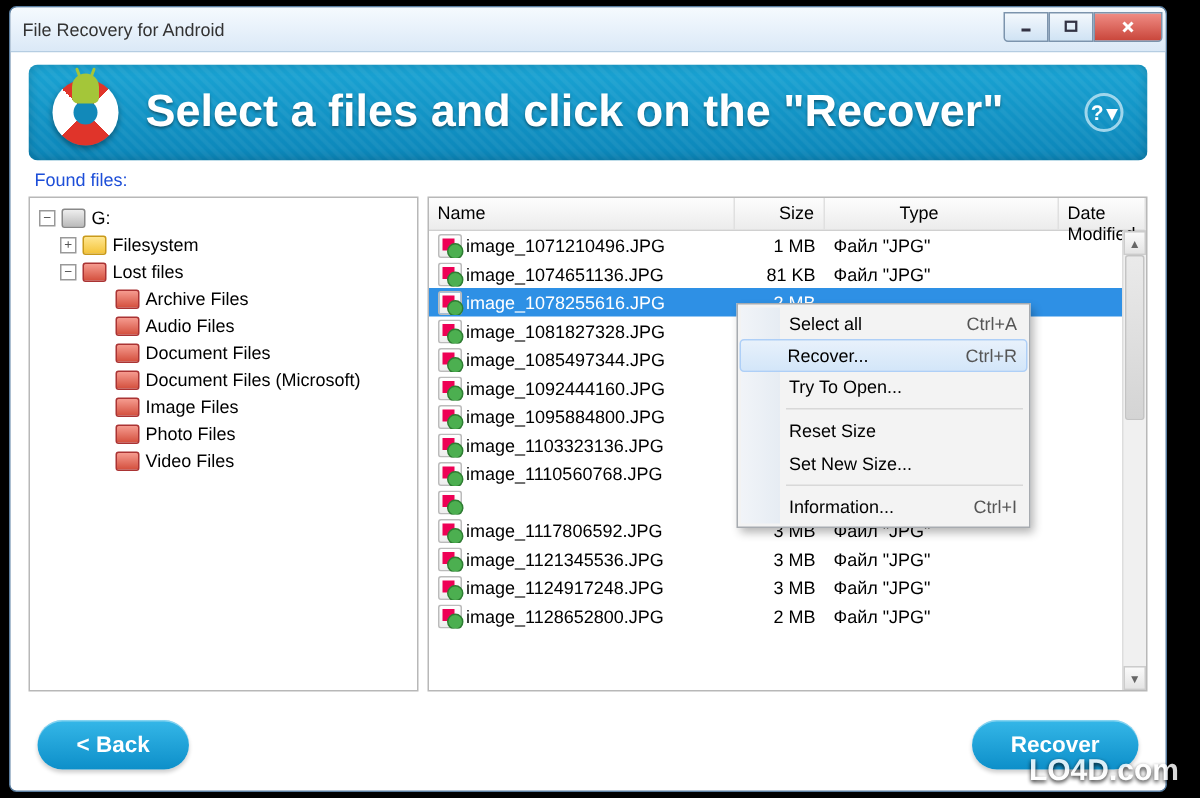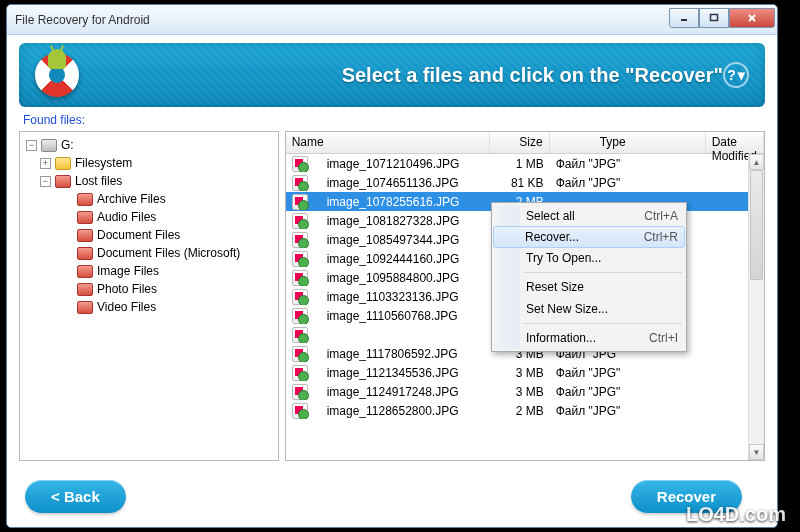--- a/index.html
+++ b/index.html
@@ -35,21 +35,21 @@
   background-size: 8px 8px, auto;
 }
 .banner-icon { width:44px; height:44px; position:relative; margin-right:18px;}
 .lifebuoy { width:44px;height:44px;border-radius:50%;
   background: conic-gradient(#e0342a 0 45deg,#fff 45deg 135deg,#e0342a 135deg 225deg,#fff 225deg 315deg,#e0342a 315deg 360deg);
   box-shadow:0 2px 4px rgba(0,0,0,0.4);}
 .lifebuoy::after{content:"";position:absolute;left:14px;top:14px;width:16px;height:16px;border-radius:50%;background:#1289b9;}
 .android { position:absolute; left:13px; top:-4px; width:18px; height:20px; background:#a4c639; border-radius:9px 9px 4px 4px;}
 .android::before,.android::after{content:"";position:absolute;width:2px;height:6px;background:#a4c639;top:-4px;border-radius:2px;}
 .android::before{left:3px;transform:rotate(-20deg);} .android::after{right:3px;transform:rotate(20deg);}
-.banner-title { color:#fff; font-size:20px; font-weight:600; text-shadow:0 1px 2px rgba(0,0,0,0.4); flex:1;text-align:right;}
+.banner-title { color:#fff; font-size:30px; font-weight:600; text-shadow:0 1px 2px rgba(0,0,0,0.4); flex:1;}
 .help-btn { width:26px;height:26px;border-radius:50%;border:2px solid #9fd6ec;display:flex;align-items:center;justify-content:center;color:#fff;font-weight:bold;}
 .help-btn span{font-size:14px;} .help-chev{font-size:9px;margin-left:2px;}
 
 .found-label { margin:2px 16px 4px 16px; font-size:12px; color:#1d4ed8; }
 
 .panes { display:flex; margin:0 12px; height:330px; gap:6px; }
 .pane { border:1px solid #b8b8b8; background:#fff; }
 .tree-pane { width:284px; padding:4px 6px; overflow:hidden; }
 .list-pane { flex:1; position:relative; }
 
@@ -65,21 +65,21 @@
 .tree-row.ind1{padding-left:14px;} .tree-row.ind2{padding-left:36px;}
 
 .list-header { display:flex; height:22px; background:linear-gradient(#fdfdfd,#ececec); border-bottom:1px solid #d0d0d0; font-size:12px; }
 .col { padding:3px 6px; border-right:1px solid #e0e0e0; }
 .col-name{width:204px;} .col-size{width:60px;text-align:right;} .col-type{width:112px;margin-left:44px;} .col-date{flex:1;}
 
 .list-body { position:absolute; top:22px; left:0; right:16px; bottom:0; overflow:hidden;}
 .row { display:flex; height:19px; font-size:12px; align-items:center; }
 .row.sel { background:#2e90e5; color:#fff; }
 .row .cell{padding:0 6px;overflow:hidden;white-space:nowrap;}
-.cell-name{width:204px;display:flex;align-items:center;gap:19px;}
+.cell-name{width:204px;display:flex;align-items:center;gap:3px;}
 .cell-size{width:60px;text-align:right;}
 .cell-type{width:112px;}
 .file-ico { width:16px;height:16px;position:relative; background:linear-gradient(#fff,#eee);border:1px solid #bbb;border-radius:2px;}
 .file-ico::after{content:"";position:absolute;right:-2px;bottom:-2px;width:9px;height:9px;border-radius:50%;background:#4caf50;border:1px solid #2e7d32;}
 .file-ico.red::before{content:"";position:absolute;left:2px;top:2px;width:8px;height:8px;background:#e05;}
 
 .scrollbar { position:absolute;right:0;top:22px;bottom:0;width:16px;background:#f0f0f0;border-left:1px solid #ddd;}
 .scrollb-btn{height:16px;background:linear-gradient(#fafafa,#e4e4e4);border:1px solid #ccc;display:flex;align-items:center;justify-content:center;font-size:8px;color:#666;}
 .scrollb-btn.bot{position:absolute;bottom:0;left:0;right:0;}
 .thumb{position:absolute;top:16px;left:1px;right:1px;height:110px;background:linear-gradient(#eaeaea,#d4d4d4);border:1px solid #c4c4c4;border-radius:2px;}
@@ -89,21 +89,21 @@
   background:#f3f3f3; border:1px solid #a7abb0; box-shadow:2px 3px 6px rgba(0,0,0,0.3);
   padding:2px; font-size:12px;
 }
 .menu-gutter{position:absolute;left:2px;top:2px;bottom:2px;width:26px;background:linear-gradient(90deg,#f1f4f8,#e6ecf3);}
 .menu-item{position:relative;height:22px;display:flex;align-items:center;padding-left:32px;padding-right:6px;}
 .menu-item.hover{background:linear-gradient(#e8f1fb,#d3e6f9);border:1px solid #aecff7;border-radius:3px;margin:-1px;padding-left:31px;}
 .menu-label{flex:1;}
 .menu-short{color:#555;}
 .menu-sep{height:1px;background:#d8d8d8;margin:3px 2px 3px 30px;position:relative;}
 
-.footer { position:absolute; bottom:14px; left:18px; right:35px; display:flex; justify-content:space-between;}
+.footer { position:absolute; bottom:14px; left:18px; right:18px; display:flex; justify-content:space-between;}
 .pill-btn { height:33px; padding:0 26px; border-radius:17px; color:#fff; font-size:15px; font-weight:600;
   background:linear-gradient(#35b7e8,#0d8fc9); box-shadow:0 1px 0 rgba(255,255,255,0.4) inset,0 2px 3px rgba(0,0,0,0.2); display:flex;align-items:center;}
 
 .watermark { position:absolute; right:14px; bottom:6px; color:#fff; font-size:20px; font-weight:bold; opacity:0.85; text-shadow:0 1px 3px #000;}
 </style>
 </head>
 <body>
 
 <div class="window">
 

